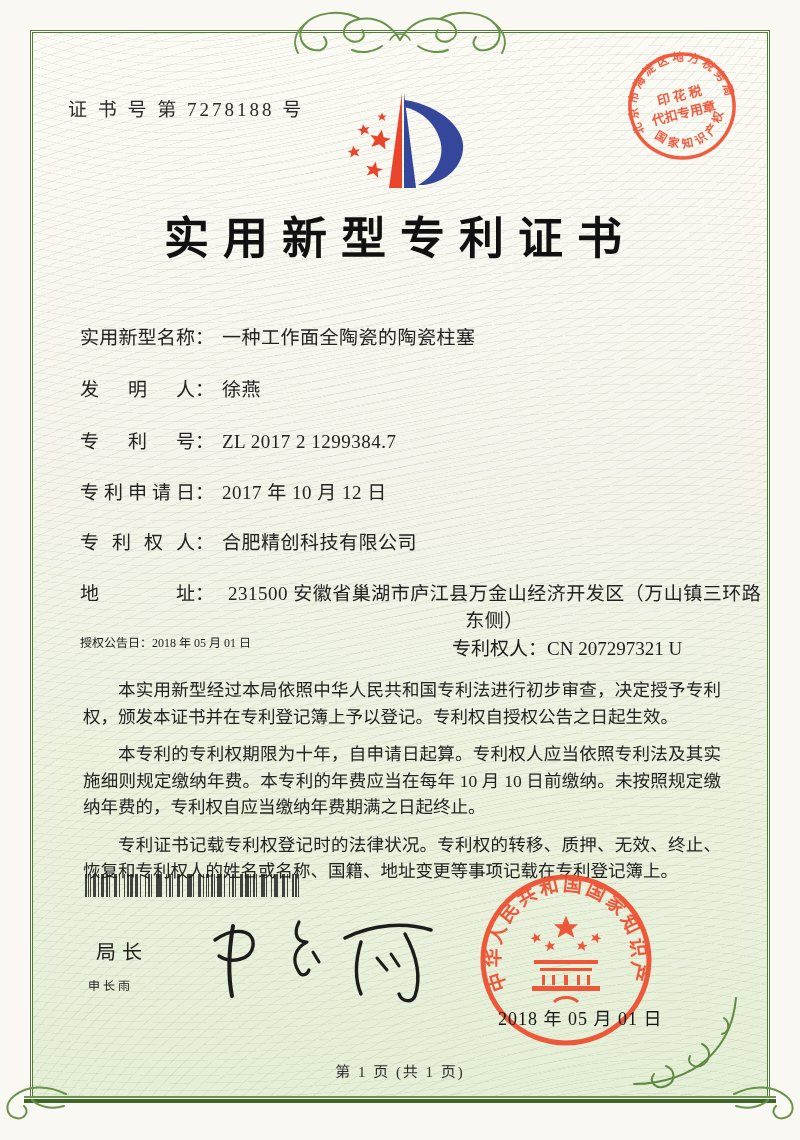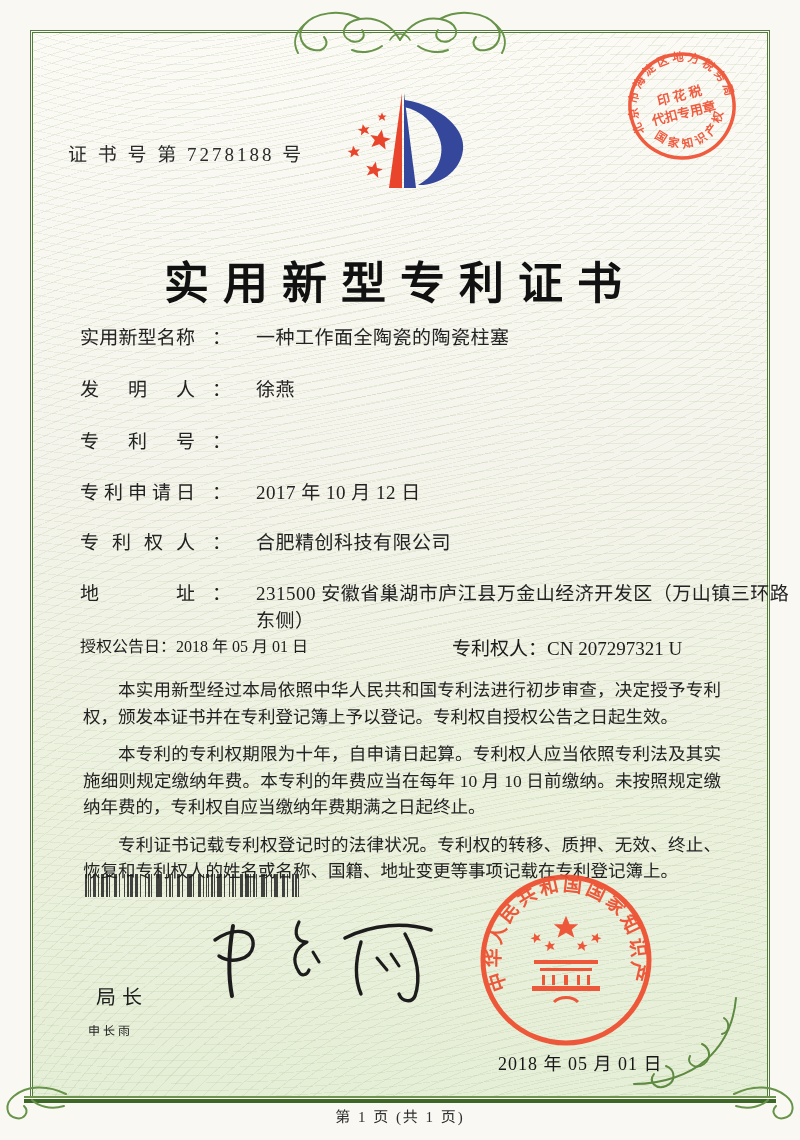--- a/index.html
+++ b/index.html
@@ -26,33 +26,33 @@
     background:linear-gradient(180deg,#6f9150 0 2px,#fdfcf7 2px 3px,#3c6726 3px 7px);
   }
   
   .interior{
     position:absolute;left:33px;top:33px;width:734px;height:1063px;
     background:
       repeating-radial-gradient(120% 70% at 20% -30%, rgba(145,175,115,.14) 0 1px, transparent 1px 9px),
       repeating-radial-gradient(120% 70% at 85% 130%, rgba(145,175,115,.16) 0 1px, transparent 1px 10px),
       linear-gradient(180deg,#fbfaf5 0%,#f5f4ec 40%,#ecf1de 72%,#e5eed7 100%);
   }
-  .txt{position:absolute;margin-top:45px;}
+  .txt{position:absolute;}
   .cert-no{left:68px;top:94px;font-size:19px;letter-spacing:3px;color:#2a2a2a;}
   .title{
     left:0;right:0;top:202px;text-align:center;
     font-size:45px;font-weight:bold;letter-spacing:14px;color:#111;
   }
   .logo{position:absolute;left:330px;top:86px;}
   
-  .field-row{position:absolute;left:80px;font-size:19px;line-height:27px;color:#222;display:flex;gap:17px;}
+  .field-row{position:absolute;left:80px;font-size:19px;line-height:27px;color:#222;display:flex;}
   .f-label{display:inline-block;width:115px;text-align:justify;text-align-last:justify;flex:none;}
   .f-colon{flex:none;padding-right:8px;}
-  .f-value{display:inline-block;max-width:580px;letter-spacing:.5px;}
-  .grant-left{position:absolute;left:80px;top:633px;font-size:16px;}
+  .f-value{display:inline-block;max-width:580px;letter-spacing:.5px;text-align:center;}
+  .grant-left{position:absolute;left:80px;top:633px;font-size:12px;}
   .grant-right{position:absolute;left:452px;top:633px;font-size:19px;}
   .paras{
     position:absolute;left:72px;top:666px;width:660px;
     font-size:17.5px;line-height:26.5px;text-align:justify;color:#222;
   }
   .paras p{margin:11px;text-indent:2em;}
   
   .barcode{
     position:absolute;left:85px;top:874px;width:218px;height:23px;
     background:
@@ -145,20 +145,21 @@
       <span class="f-value">一种工作面全陶瓷的陶瓷柱塞</span>
   </div>
   <div class="field-row" style="top:376px">
     <span class="f-label">发明人</span>
       <span class="f-colon">：</span>
       <span class="f-value">徐燕</span>
   </div>
   <div class="field-row" style="top:428px">
     <span class="f-label">专利号</span>
       <span class="f-colon">：</span>
+      <span class="f-value">ZL 2017 2 1299384.7</span>
   </div>
   <div class="field-row" style="top:479px">
     <span class="f-label">专利申请日</span>
       <span class="f-colon">：</span>
       <span class="f-value">2017 年 10 月 12 日</span>
   </div>
   <div class="field-row" style="top:529px">
     <span class="f-label">专利权人</span>
       <span class="f-colon">：</span>
       <span class="f-value">合肥精创科技有限公司</span>

